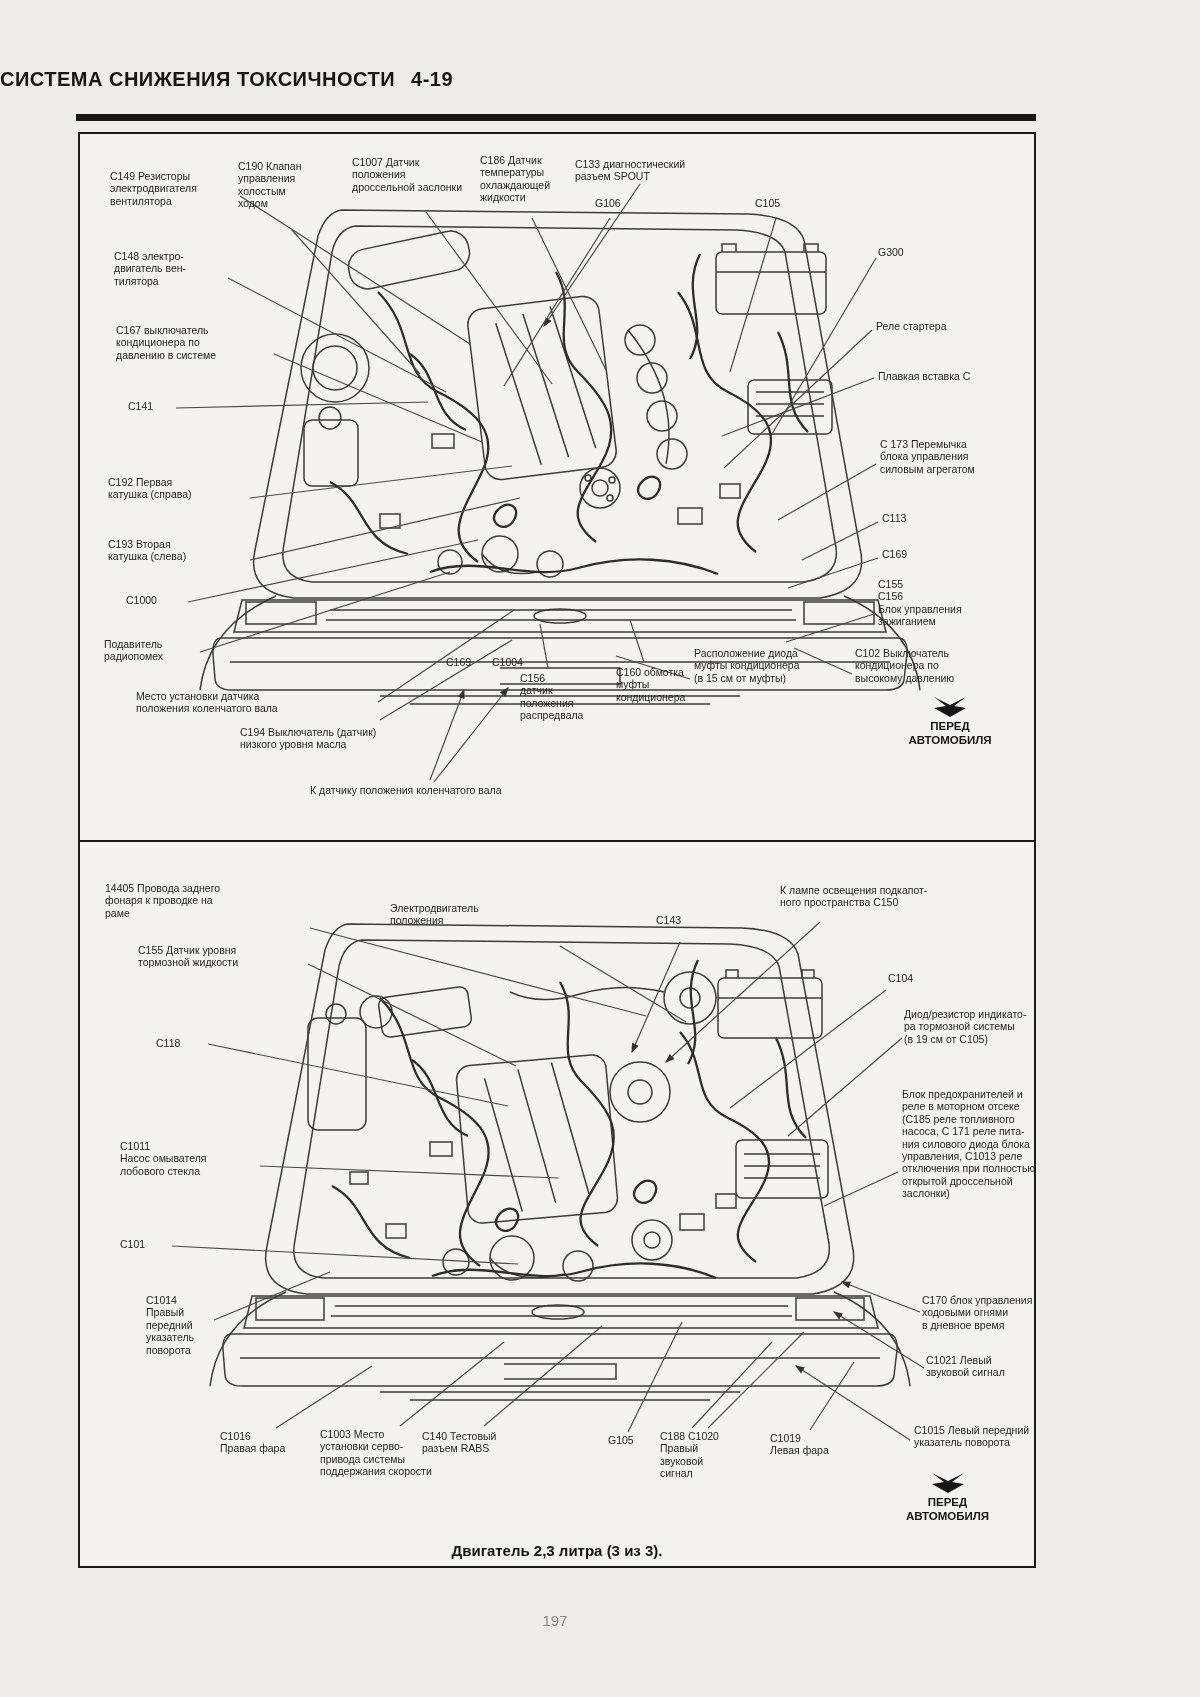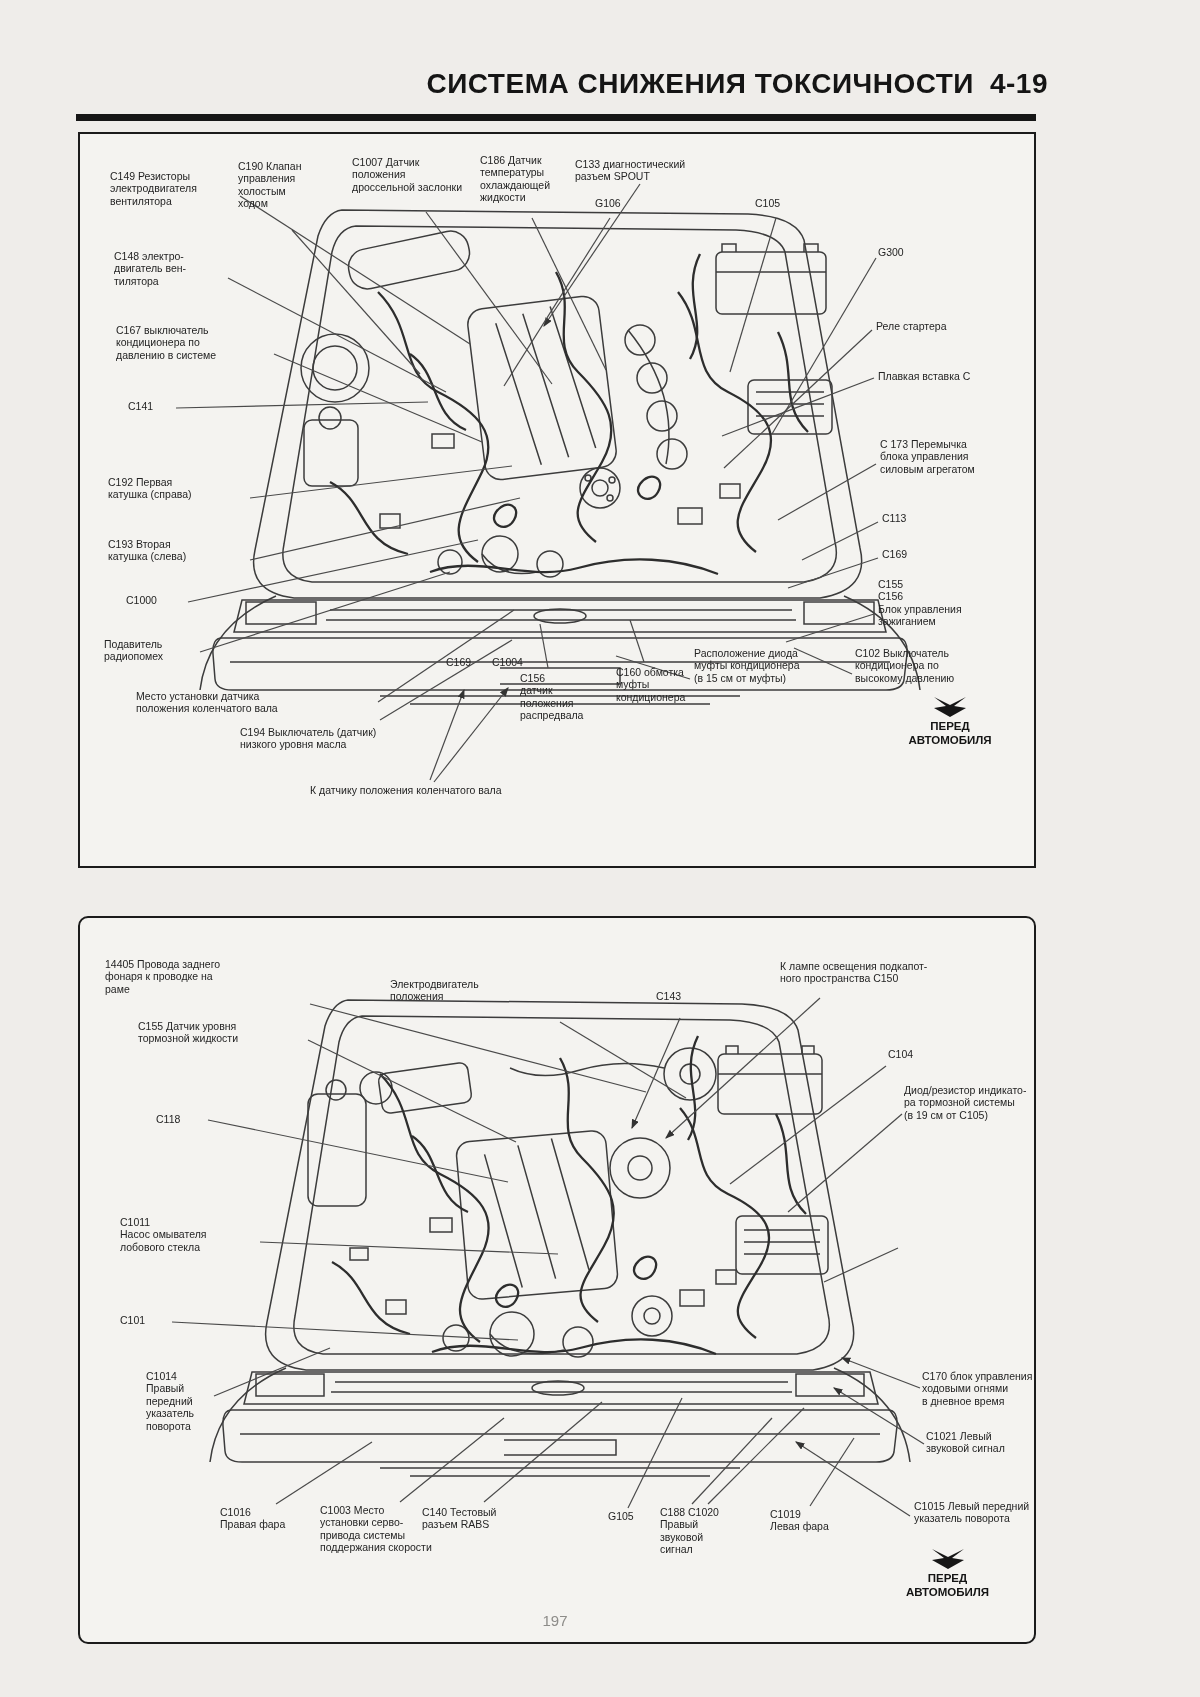--- a/index.html
+++ b/index.html
@@ -2,33 +2,32 @@
 <html><head>
 <meta charset="utf-8">
 <style>
   html,body { margin:0; padding:0; }
   body {
     width:1200px; height:1697px; position:relative; overflow:hidden;
     background:#efedea; color:#1f1f1f;
     font-family:"Liberation Sans", sans-serif;
   }
   .hdr {
-    position:absolute; top:68px; left:0; width:1036px; text-align:right;
-    font-weight:bold; font-size:28px; letter-spacing:.5px; color:#151515;
+    position:absolute; top:68px; left:0; width:1036px; text-align:left;
+    font-weight:bold; font-size:20px; letter-spacing:.5px; color:#151515;
     white-space:nowrap;
-    margin-left:12px;
   }
   .hdr .ref { margin-left:16px; }
   .rule { position:absolute; top:114px; left:76px; width:960px; height:7px; background:#161616; }
   .fig {
     position:absolute; left:78px; width:954px;
     border:2.5px solid #1b1b1b; background:#f4f3f0;
   }
   #fig1 { top:132px; height:732px; }
-  #fig2 { top:916px; height:724px;border-radius:10px; }
+  #fig2 { top:840px; height:724px; }
   .art-svg { position:absolute; left:0; top:0; width:100%; height:100%; }
   .lb {
     position:absolute; font-size:10.5px; line-height:1.18; color:#242424;
     white-space:pre-line;
   }
   .ctr { text-align:left; }
   .cap {
     position:absolute; left:0; right:0; text-align:center;
     font-weight:bold; font-size:15px; color:#141414;
   }
@@ -311,20 +310,29 @@
 раме</div>
   <div class="lb ctr" style="left:310px;top:60px;width:170px">Электродвигатель
 положения</div>
   <div class="lb" style="left:576px;top:72px">C143</div>
   <div class="lb" style="left:700px;top:42px;width:245px">К лампе освещения подкапот-
 ного пространства C150</div>
   <div class="lb" style="left:808px;top:130px">C104</div>
   <div class="lb" style="left:824px;top:166px;width:180px">Диод/резистор индикато-
 ра тормозной системы
 (в 19 см от C105)</div>
+  <div class="lb" style="left:822px;top:246px;width:185px">Блок предохранителей и
+реле в моторном отсеке
+(C185 реле топливного
+насоса, C 171 реле пита-
+ния силового диода блока
+управления, C1013 реле
+отключения при полностью
+открытой дроссельной
+заслонки)</div>
   <div class="lb ctr" style="left:58px;top:102px;width:165px">C155 Датчик уровня
 тормозной жидкости</div>
   <div class="lb" style="left:76px;top:195px">C118</div>
   <div class="lb" style="left:40px;top:298px;width:135px">C1011
 Насос омывателя
 лобового стекла</div>
   <div class="lb" style="left:40px;top:396px">C101</div>
   <div class="lb" style="left:66px;top:452px;width:90px">C1014
 Правый
 передний
@@ -354,15 +362,16 @@
 Левая фара</div>
 
   <div class="front" style="left:800px;top:630px;width:135px">
     <svg width="34" height="22" viewBox="0 0 34 22">
       <path d="M1,1 L17,9 L33,1 L21,10 L33,12 L17,21 L1,12 L13,10 Z" fill="#161616"></path>
     </svg>
     <div style="white-space:pre-line">ПЕРЕД
 АВТОМОБИЛЯ</div>
   </div>
 
+  <div class="cap">Двигатель 2,3 литра (3 из 3).</div>
 </div>
 
 <div class="pageno">197</div>
 
 </body></html>

